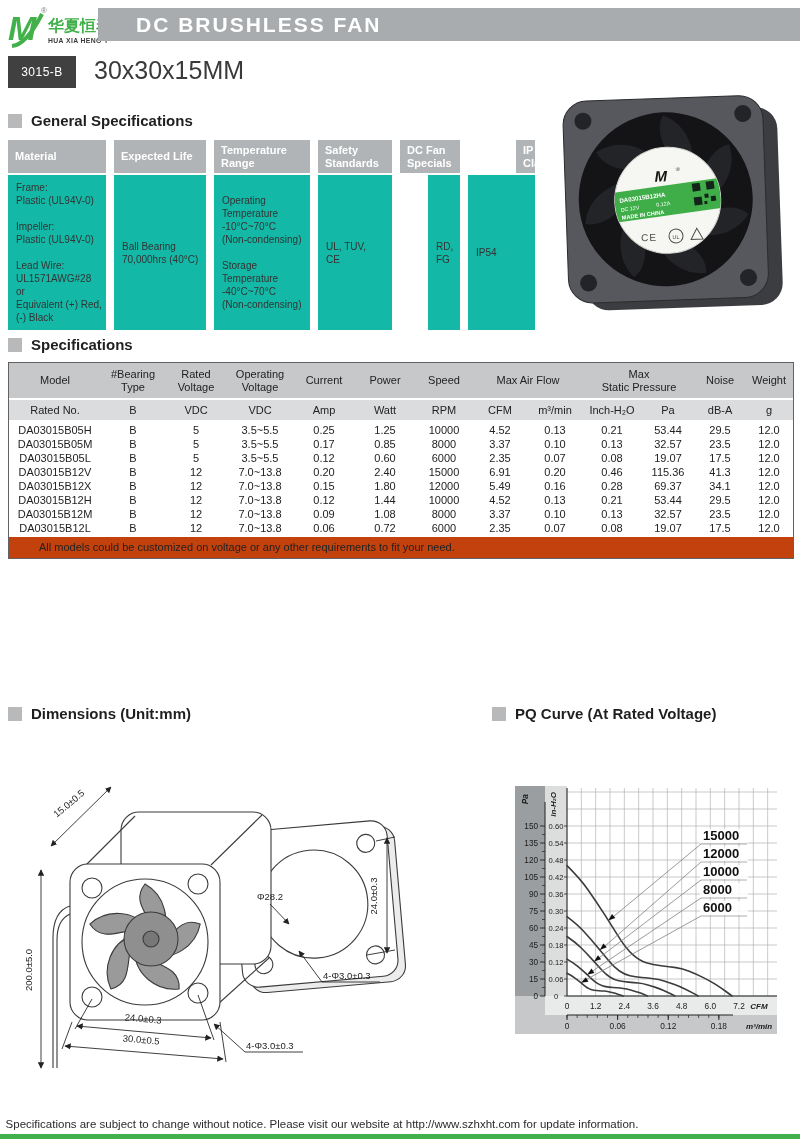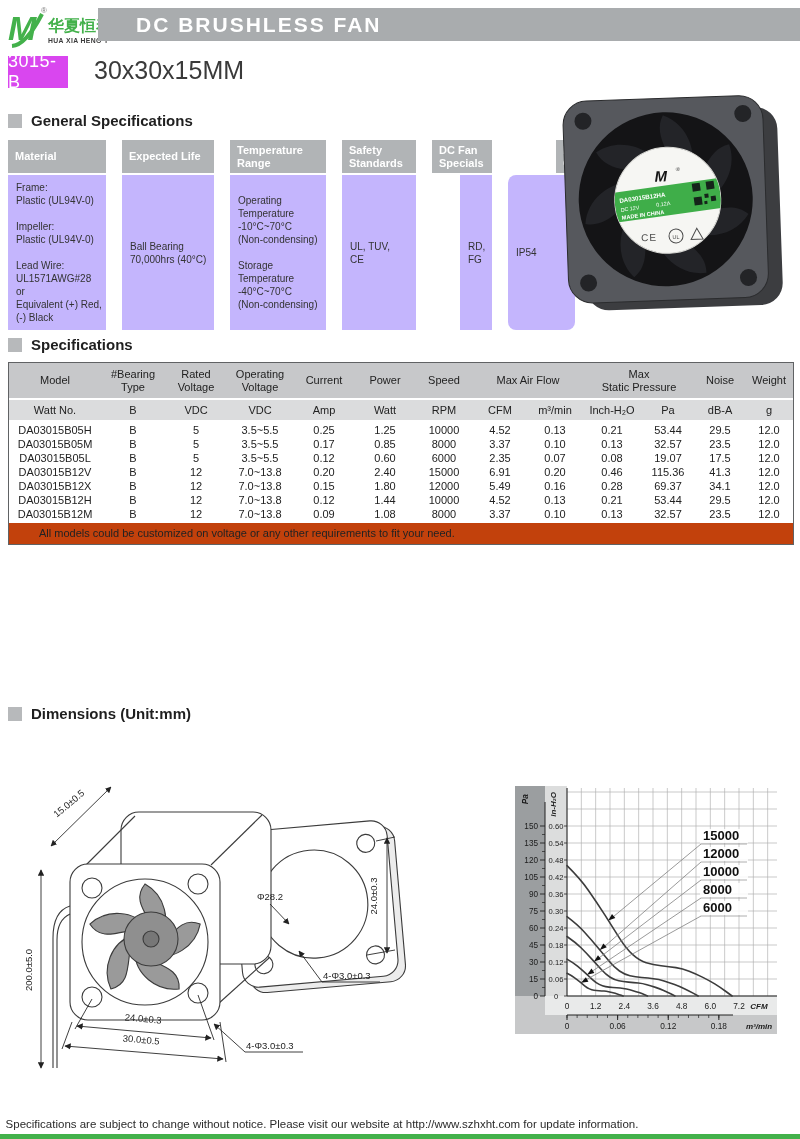--- a/index.html
+++ b/index.html
@@ -5,39 +5,39 @@
   *{margin:0;padding:0;box-sizing:border-box}
   html,body{background:#fff}
   body{width:800px;font-family:"Liberation Sans",sans-serif;color:#2d2d2d}
   .page{position:relative;width:800px;height:1139px;background:#fff;overflow:hidden}
 
   
   .logo{position:absolute;left:8px;top:4px;width:100px;height:50px}
   .banner{position:absolute;left:98px;top:8px;width:702px;height:33px;background:#a9acae;display:flex;align-items:center;padding-left:38px}
   .banner-title{color:#fff;font-size:21px;font-weight:bold;letter-spacing:2px}
 
-  .badge{position:absolute;left:8px;top:56px;width:60px;height:32px;background:#d946ef;color:#fff;
-         display:flex;align-items:center;justify-content:center;font-size:18px;letter-spacing:.5px}
+  .badge{position:absolute;left:8px;top:56px;width:68px;height:32px;background:#404040;color:#fff;
+         display:flex;align-items:center;justify-content:center;font-size:12px;letter-spacing:.5px}
   .size-title{position:absolute;left:94px;top:56px;font-size:25px;color:#3a3a3a}
 
   
   .sect{position:absolute;display:flex;align-items:center;gap:9px}
   .sq{width:14px;height:14px;background:#b7b9bb}
   .sect-label{font-weight:bold;font-size:15px;color:#1f1f1f}
   .sect-general{left:8px;top:112px}
   .sect-specs{left:8px;top:336px}
   .sect-dims{left:8px;top:705px}
   .sect-pq{left:492px;top:705px}
 
   
   .gen-table{position:absolute;left:8px;top:140px;width:507px;display:grid;
-             grid-template-columns:98px 92px 96px 74px 60px 67px;grid-template-rows:33px auto;gap:2px 16px}
+             grid-template-columns:98px 92px 96px 74px 60px 67px;grid-template-rows:33px auto;gap:2px 8px}
   .gen-h{background:#b1b4b6;color:#fff;font-weight:bold;font-size:11px;line-height:1.15;
          display:flex;align-items:center;padding:2px 7px}
-  .gen-b{background:#c4b5fd;color:#333;font-size:10px;line-height:1.3;min-height:130px;
+  .gen-b{background:#14b8a6;color:#333;font-size:10px;line-height:1.3;min-height:130px;
          display:flex;align-items:center;padding:6px 4px 6px 8px}
   .gen-b span{white-space:pre-line}
 
   .fan-photo{position:absolute;left:556px;top:88px;width:238px;height:238px}
 
   
   .spec-table{position:absolute;left:8px;top:362px;width:784px;border-collapse:separate;border-spacing:0;
               table-layout:fixed;font-size:11px;color:#222;text-align:center;border:1px solid #606264}
   .spec-table .h1 td{background:#c7c8ca;height:37px;vertical-align:middle;white-space:pre-line;line-height:1.15;border-bottom:2px solid #fff}
   .spec-table .h2 td{background:#dbdcdd;height:23px;vertical-align:middle;border-bottom:3px solid #fff}
@@ -79,20 +79,24 @@
     <span class="sq"></span>
     <span class="sect-label">General Specifications</span>
   </div>
   <div class="sect sect-specs">
     <span class="sq"></span>
     <span class="sect-label">Specifications</span>
   </div>
   <div class="sect sect-dims">
     <span class="sq"></span>
     <span class="sect-label">Dimensions (Unit:mm)</span>
+  </div>
+  <div class="sect sect-pq">
+    <span class="sq"></span>
+    <span class="sect-label">PQ Curve (At Rated Voltage)</span>
   </div>
 
   <div class="gen-table" id="gen-table">
       <div class="gen-h" style="grid-area: 1 / 1;">Material</div>
       <div class="gen-h" style="grid-area: 1 / 2;">Expected Life</div>
       <div class="gen-h" style="grid-area: 1 / 3;">Temperature Range</div>
       <div class="gen-h" style="grid-area: 1 / 4;">Safety Standards</div>
       <div class="gen-h" style="grid-area: 1 / 5;">DC Fan Specials</div>
       <div class="gen-h" style="grid-area: 1 / 6; margin-left: 48px;">IP Class</div>
       <div class="gen-b" style="grid-area: 2 / 1;">
@@ -122,21 +126,21 @@
 -40°C~70°C
 (Non-condensing)</span>
       </div>
       <div class="gen-b" style="grid-area: 2 / 4;">
         <span>UL, TUV,
 CE</span>
       </div>
       <div class="gen-b" style="grid-area: 2 / 5; margin-left: 28px;">
         <span>RD, FG</span>
       </div>
-      <div class="gen-b" style="grid-area: 2 / 6; border-radius: 8px;">
+      <div class="gen-b" style="grid-area: 2 / 6;">
         <span>IP54</span>
       </div>
     </div>
 
   <svg class="fan-photo" viewBox="0 0 238 238">
     <g transform="rotate(-2 119 119)">
       <rect x="28" y="22" width="196" height="198" rx="22" fill="#3c3d40"></rect>
       <rect x="10" y="10" width="200" height="202" rx="24" fill="#56585d" stroke="#2b2c2e"></rect>
       <circle cx="110" cy="111" r="87" fill="#141416"></circle>
       <g transform="translate(110,111)">
@@ -222,21 +226,21 @@
           <td>Current</td>
           <td>Power</td>
           <td>Speed</td>
           <td colspan="2">Max Air Flow</td>
           <td colspan="2">Max
 Static Pressure</td>
           <td>Noise</td>
           <td>Weight</td>
         </tr>
         <tr class="h2">
-          <td>Watt No.</td>
+          <td>Rated No.</td>
           <td>B</td>
           <td>VDC</td>
           <td>VDC</td>
           <td>Amp</td>
           <td>Watt</td>
           <td>RPM</td>
           <td>CFM</td>
           <td>m³/min</td>
           <td>Inch-H₂O</td>
           <td>Pa</td>
@@ -341,20 +345,35 @@
           <td>12</td>
           <td>7.0~13.8</td>
           <td>0.09</td>
           <td>1.08</td>
           <td>8000</td>
           <td>3.37</td>
           <td>0.10</td>
           <td>0.13</td>
           <td>32.57</td>
           <td>23.5</td>
+          <td>12.0</td>
+        </tr>
+        <tr>
+          <td>DA03015B12L</td>
+          <td>B</td>
+          <td>12</td>
+          <td>7.0~13.8</td>
+          <td>0.06</td>
+          <td>0.72</td>
+          <td>6000</td>
+          <td>2.35</td>
+          <td>0.07</td>
+          <td>0.08</td>
+          <td>19.07</td>
+          <td>17.5</td>
           <td>12.0</td>
         </tr>
         <tr class="note">
           <td colspan="13">All models could be customized on voltage or any other requirements to fit your need.</td>
         </tr>
       </tbody>
     </table>
 
   <svg class="dims-svg" width="460" height="350" viewBox="0 0 460 350">
     <defs>

